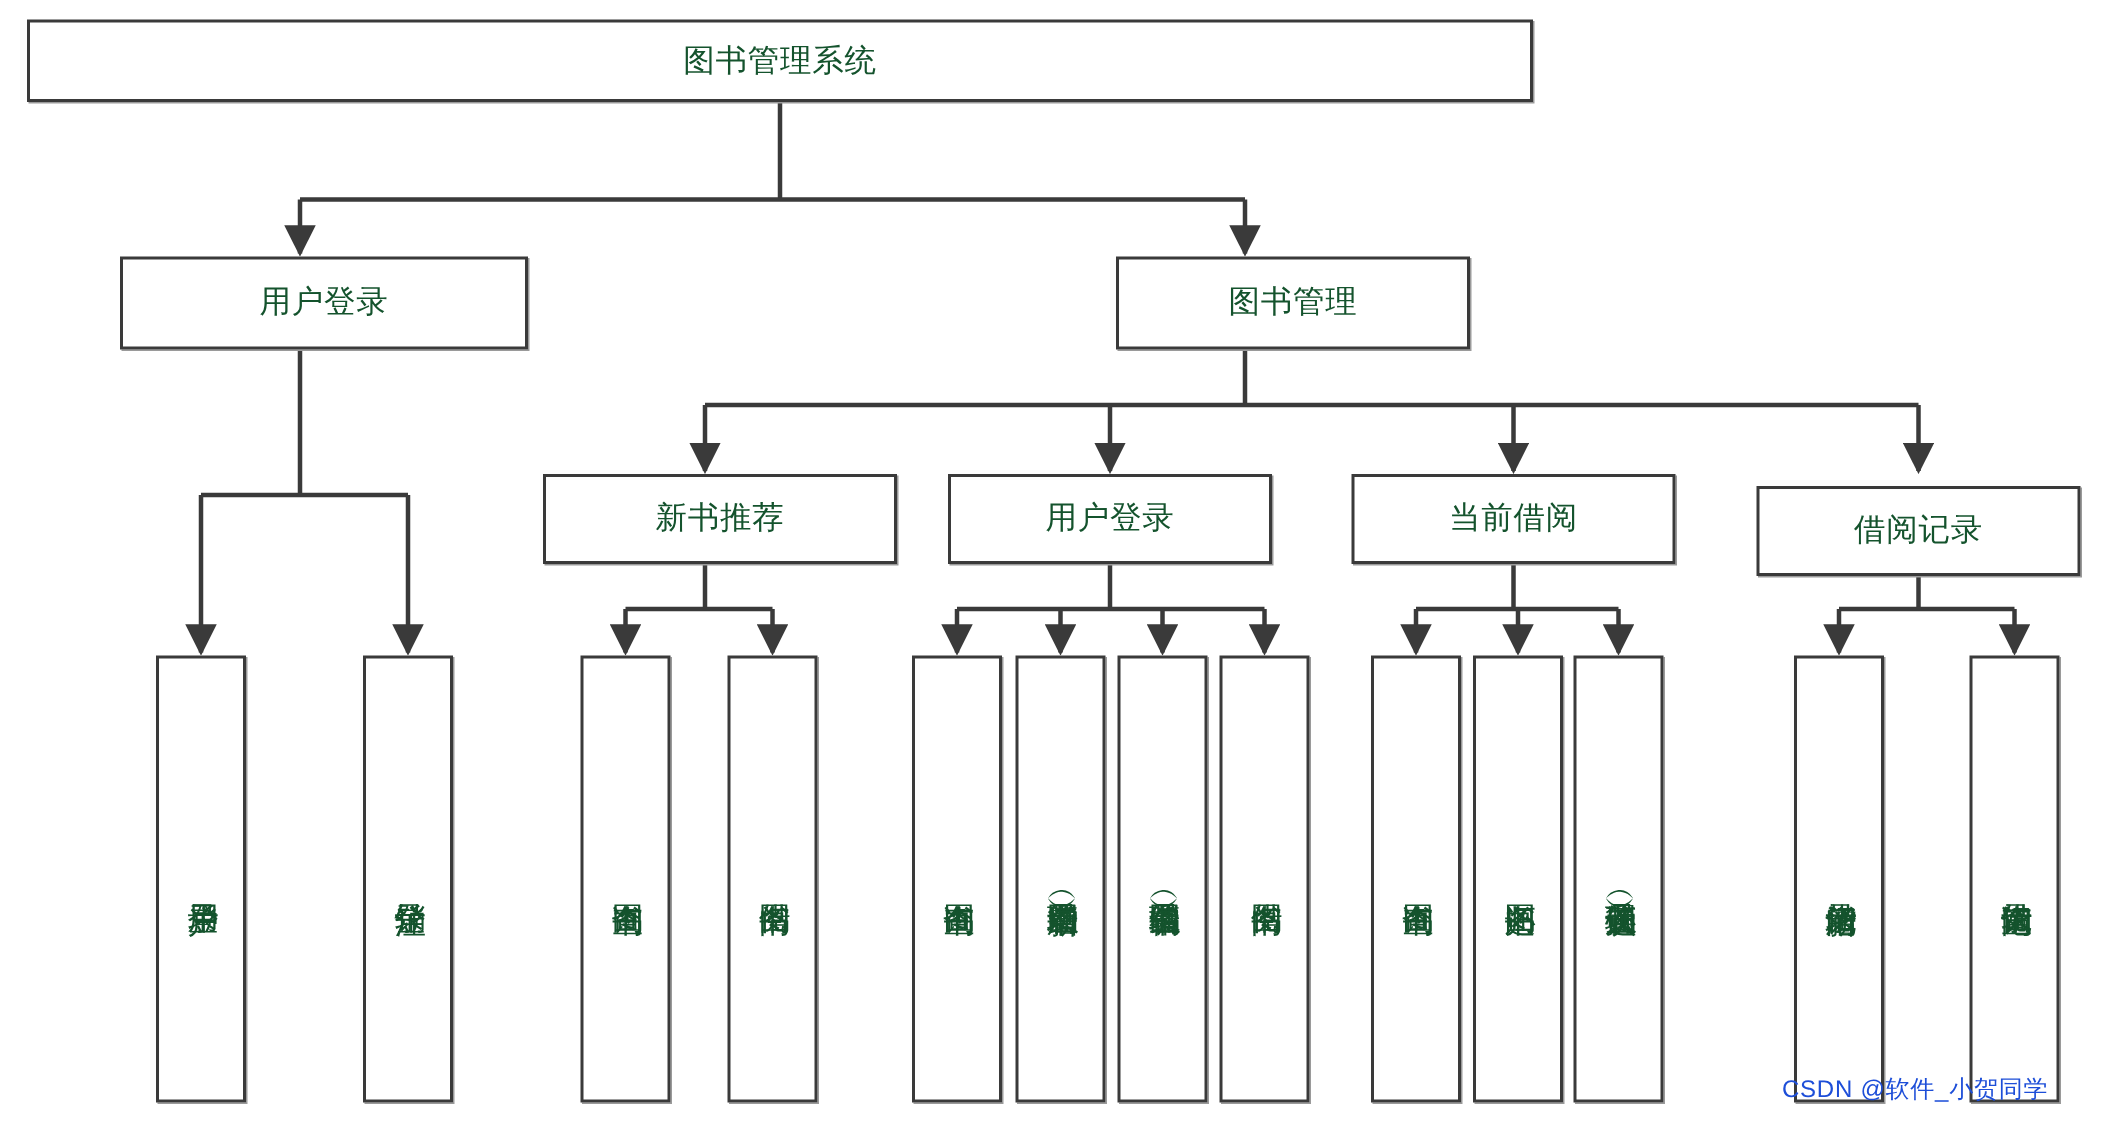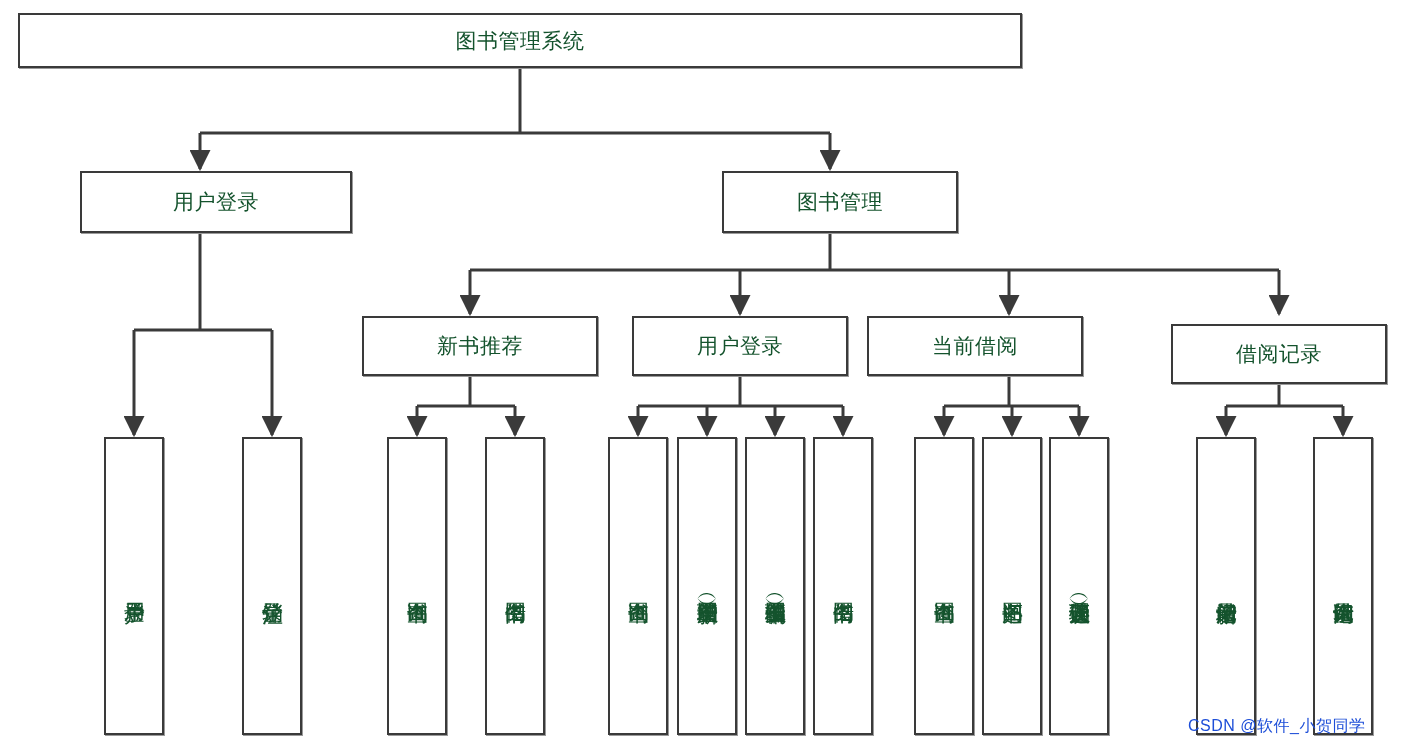--- a/index.html
+++ b/index.html
@@ -114,30 +114,30 @@
       </g>
   </svg>
 
   <div id="nodes">
       <div class="node horiz" style="left: 18px; top: 13px; width: 1004px; height: 55px;">
         <span class="label">图书管理系统</span>
       </div>
       <div class="node horiz" style="left: 80px; top: 171px; width: 272px; height: 62px;">
         <span class="label">用户登录</span>
       </div>
-      <div class="node horiz" style="left: 722px; top: 171px; width: 236px; height: 62px;">
+      <div class="node horiz" style="left: 744px; top: 171px; width: 236px; height: 62px;">
         <span class="label">图书管理</span>
       </div>
       <div class="node horiz" style="left: 362px; top: 316px; width: 236px; height: 60px;">
         <span class="label">新书推荐</span>
       </div>
       <div class="node horiz" style="left: 632px; top: 316px; width: 216px; height: 60px;">
         <span class="label">用户登录</span>
       </div>
-      <div class="node horiz" style="left: 867px; top: 316px; width: 216px; height: 60px;">
+      <div class="node horiz" style="left: 901px; top: 316px; width: 216px; height: 60px;">
         <span class="label">当前借阅</span>
       </div>
       <div class="node horiz" style="left: 1171px; top: 324px; width: 216px; height: 60px;">
         <span class="label">借阅记录</span>
       </div>
       <div class="node vert" style="left: 104px; top: 437px; width: 60px; height: 298px;">
         <span class="label">用户登录</span>
       </div>
       <div class="node vert" style="left: 242px; top: 437px; width: 60px; height: 298px;">
         <span class="label">注销登录</span>

